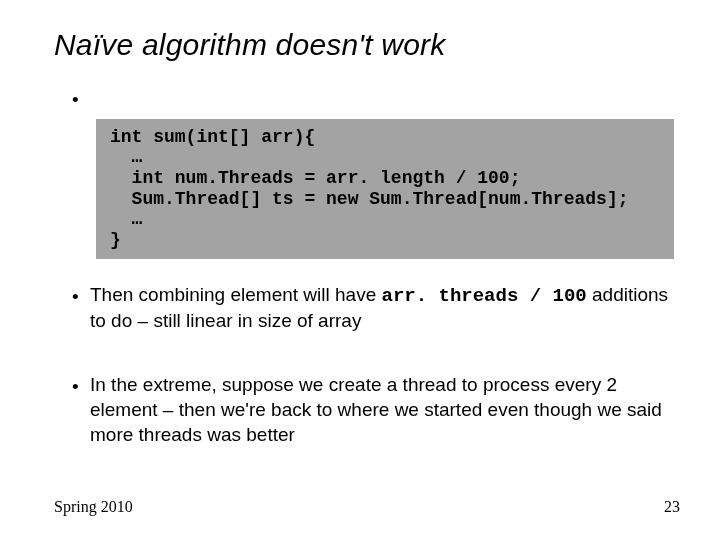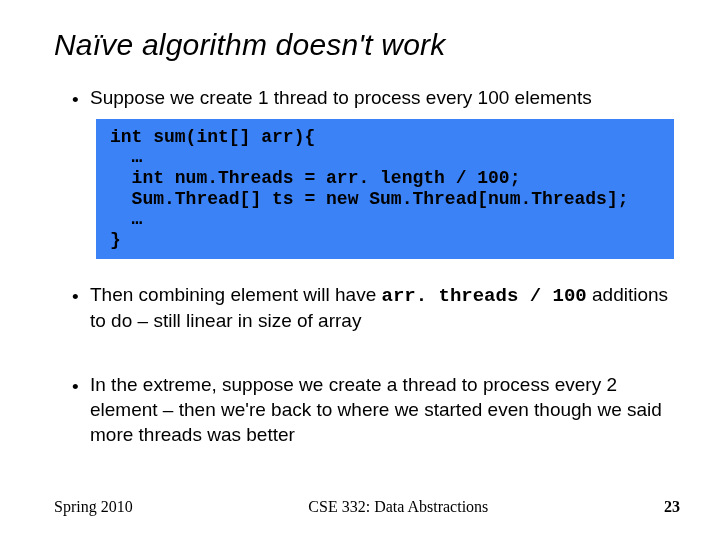--- a/index.html
+++ b/index.html
@@ -38,21 +38,21 @@
     width: 18px;
     text-align: left;
     padding-top: 2px;
   }
   .bullet .txt {
     flex: 1 1 auto;
   }
   .spacer-md { height: 24px; }
   .spacer-lg { height: 34px; }
   .codebox {
-    background: #3b82f6;
+    background: #a3a3a3;
     margin: 0 6px 0 42px;
     padding: 8px 10px 8px 14px;
     font-family: "Courier New", Courier, monospace;
     font-size: 18px;
     font-weight: bold;
     line-height: 1.15;
     white-space: pre;
   }
   .mixed-line {
     font-size: 19px;
@@ -67,32 +67,31 @@
     bottom: 24px;
     left: 54px;
     right: 40px;
     display: flex;
     justify-content: space-between;
     align-items: baseline;
     font-size: 16px;
   }
   .footer .left  { font-family: "Times New Roman", Times, serif; }
   .footer .mid   { font-family: "Times New Roman", Times, serif; }
-  .footer .right { font-family: "Times New Roman", Times, serif; font-weight: bold; }
+  .footer .right { font-family: "Times New Roman", Times, serif; }
 </style>
 </head>
 <body>
 
 <div class="slide">
 
   <h1 class="title">Naïve algorithm doesn't work</h1>
 
   <div class="bullet">
     <span class="dot">•</span>
-    <span class="txt">Suppose we create 1 thread to process every 100 elements</span>
   </div>
 
   <div class="codebox">int sum(int[] arr){
   …
   int num.Threads = arr. length / 100;
   Sum.Thread[] ts = new Sum.Thread[num.Threads];
   …
 }</div>
 
   <div class="spacer-md"></div>
@@ -106,17 +105,16 @@
 
   <div class="spacer-lg"></div>
 
   <div class="bullet">
     <span class="dot">•</span>
     <span class="txt">In the extreme, suppose we create a thread to process every 2 element – then we're back to where we started even though we said more threads was better</span>
   </div>
 
   <div class="footer">
     <span class="left">Spring 2010</span>
-    <span class="mid">CSE 332: Data Abstractions</span>
     <span class="right">23</span>
   </div>
 
 </div>
 
 </body></html>

